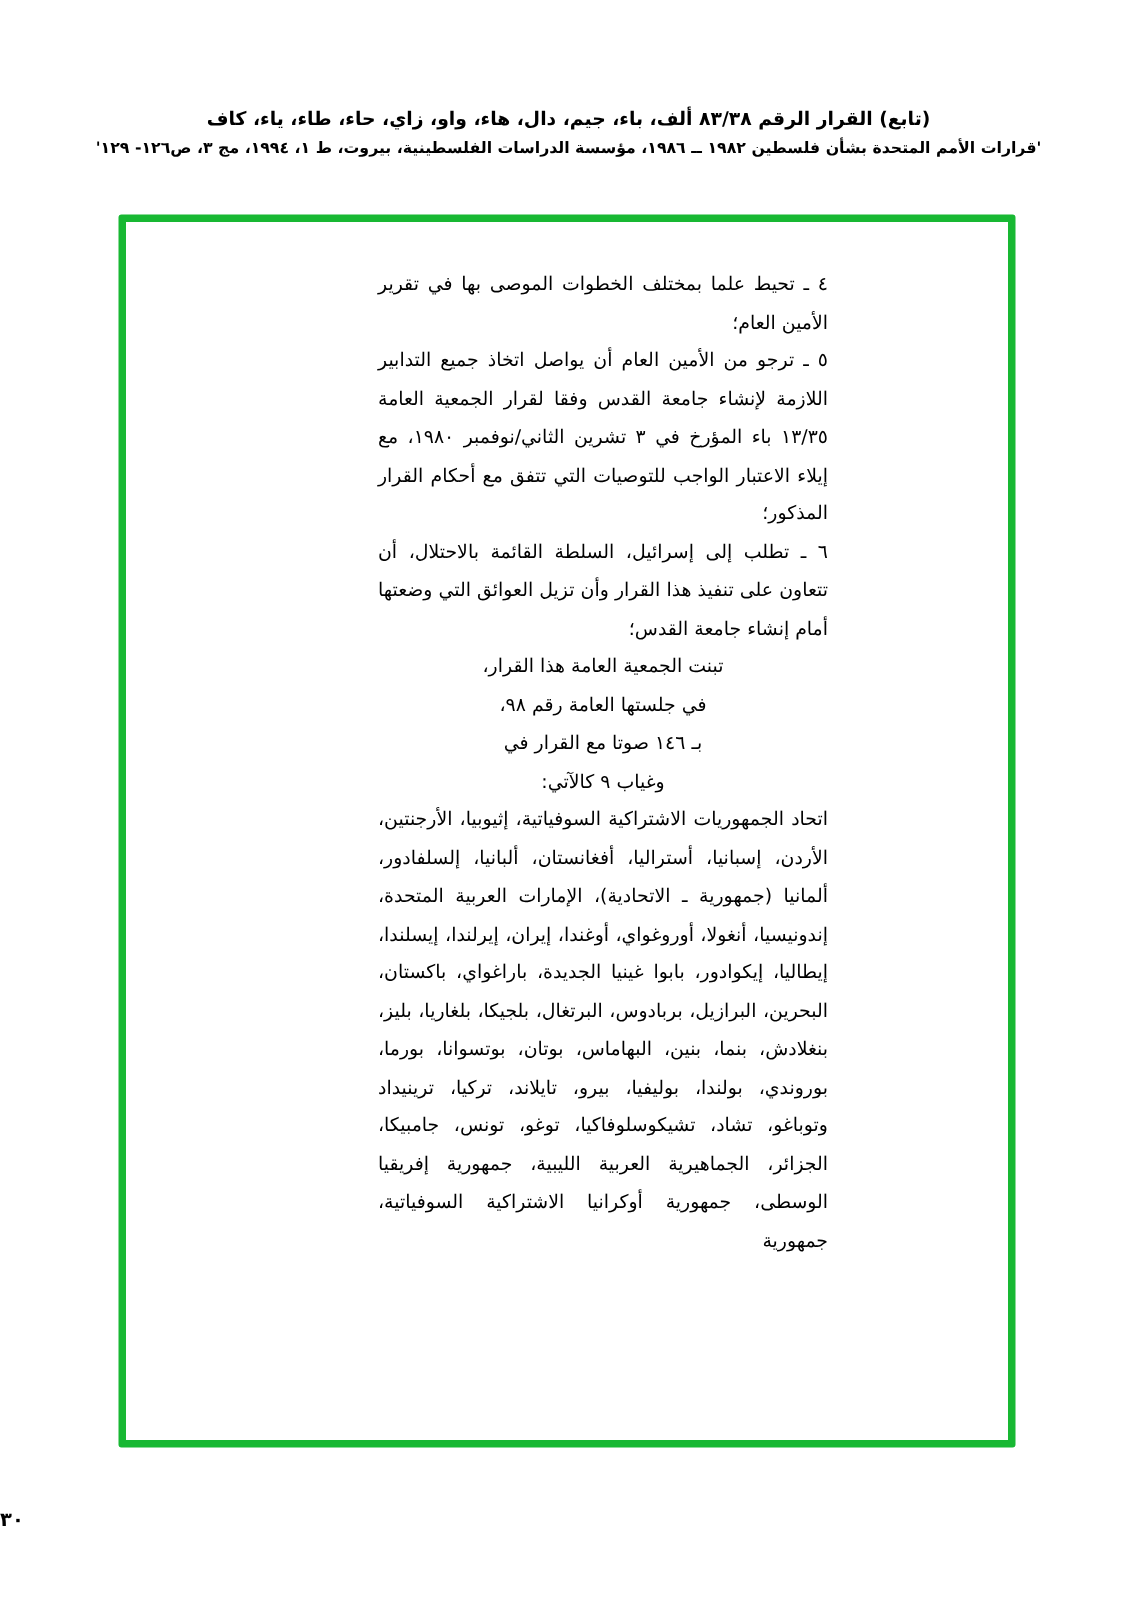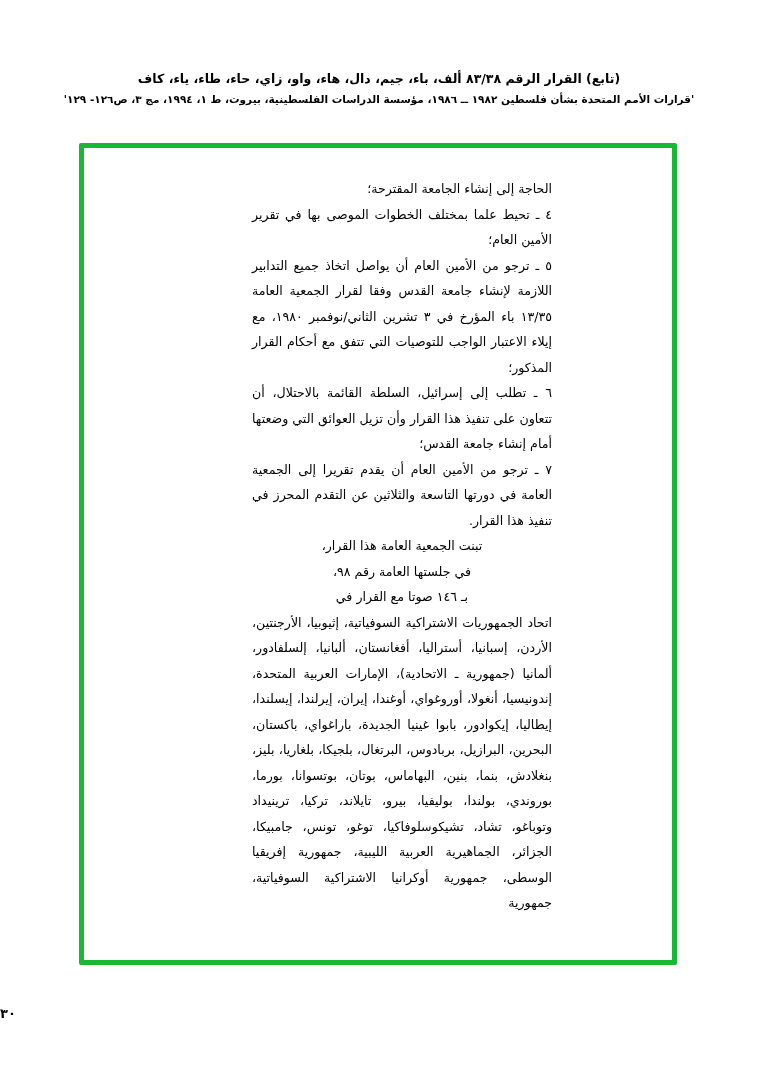--- a/index.html
+++ b/index.html
@@ -89,29 +89,28 @@
 <div class="page">
 
   <div class="header">
     <div class="header-title">(تابع) القرار الرقم ٨٣/٣٨ ألف، باء، جيم، دال، هاء، واو، زاي، حاء، طاء، ياء، كاف</div>
     <div class="header-sub">'قرارات الأمم المتحدة بشأن فلسطين ١٩٨٢ ــ ١٩٨٦، مؤسسة الدراسات الفلسطينية، بيروت، ط ١، ١٩٩٤، مج ٣، ص١٢٦- ١٢٩'</div>
   </div>
 
   <div class="frame">
     <div class="body-col">
 
-      <p class="para">الحاجة إلى إنشاء الجامعة المقترحة؛</p>
       <p class="para">٤ ـ تحيط علما بمختلف الخطوات الموصى بها في تقرير الأمين العام؛</p>
       <p class="para">٥ ـ ترجو من الأمين العام أن يواصل اتخاذ جميع التدابير اللازمة لإنشاء جامعة القدس وفقا لقرار الجمعية العامة ١٣/٣٥ باء المؤرخ في ٣ تشرين الثاني/نوفمبر ١٩٨٠، مع إيلاء الاعتبار الواجب للتوصيات التي تتفق مع أحكام القرار المذكور؛</p>
       <p class="para">٦ ـ تطلب إلى إسرائيل، السلطة القائمة بالاحتلال، أن تتعاون على تنفيذ هذا القرار وأن تزيل العوائق التي وضعتها أمام إنشاء جامعة القدس؛</p>
-      <p class="para">٧ ـ ترجو من الأمين العام أن يقدم تقريرا إلى الجمعية العامة في دورتها التاسعة والثلاثين عن التقدم المحرز في تنفيذ هذا القرار.</p>
 
       <p class="para center-ish">تبنت الجمعية العامة هذا القرار،</p>
       <p class="para center-ish">في جلستها العامة رقم ٩٨،</p>
       <p class="para center-ish">بـ ١٤٦ صوتا مع القرار في</p>
+      <p class="para center-ish">وغياب ٩ كالآتي:</p>
 
       <p class="para">اتحاد الجمهوريات الاشتراكية السوفياتية، إثيوبيا، الأرجنتين، الأردن، إسبانيا، أستراليا، أفغانستان، ألبانيا، إلسلفادور، ألمانيا (جمهورية ـ الاتحادية)، الإمارات العربية المتحدة، إندونيسيا، أنغولا، أوروغواي، أوغندا، إيران، إيرلندا، إيسلندا، إيطاليا، إيكوادور، بابوا غينيا الجديدة، باراغواي، باكستان، البحرين، البرازيل، بربادوس، البرتغال، بلجيكا، بلغاريا، بليز، بنغلادش، بنما، بنين، البهاماس، بوتان، بوتسوانا، بورما، بوروندي، بولندا، بوليفيا، بيرو، تايلاند، تركيا، ترينيداد وتوباغو، تشاد، تشيكوسلوفاكيا، توغو، تونس، جامبيكا، الجزائر، الجماهيرية العربية الليبية، جمهورية إفريقيا الوسطى، جمهورية أوكرانيا الاشتراكية السوفياتية، جمهورية</p>
 
     </div>
   </div>
 
   <div class="page-number">٣٠</div>
 
 </div>
 

